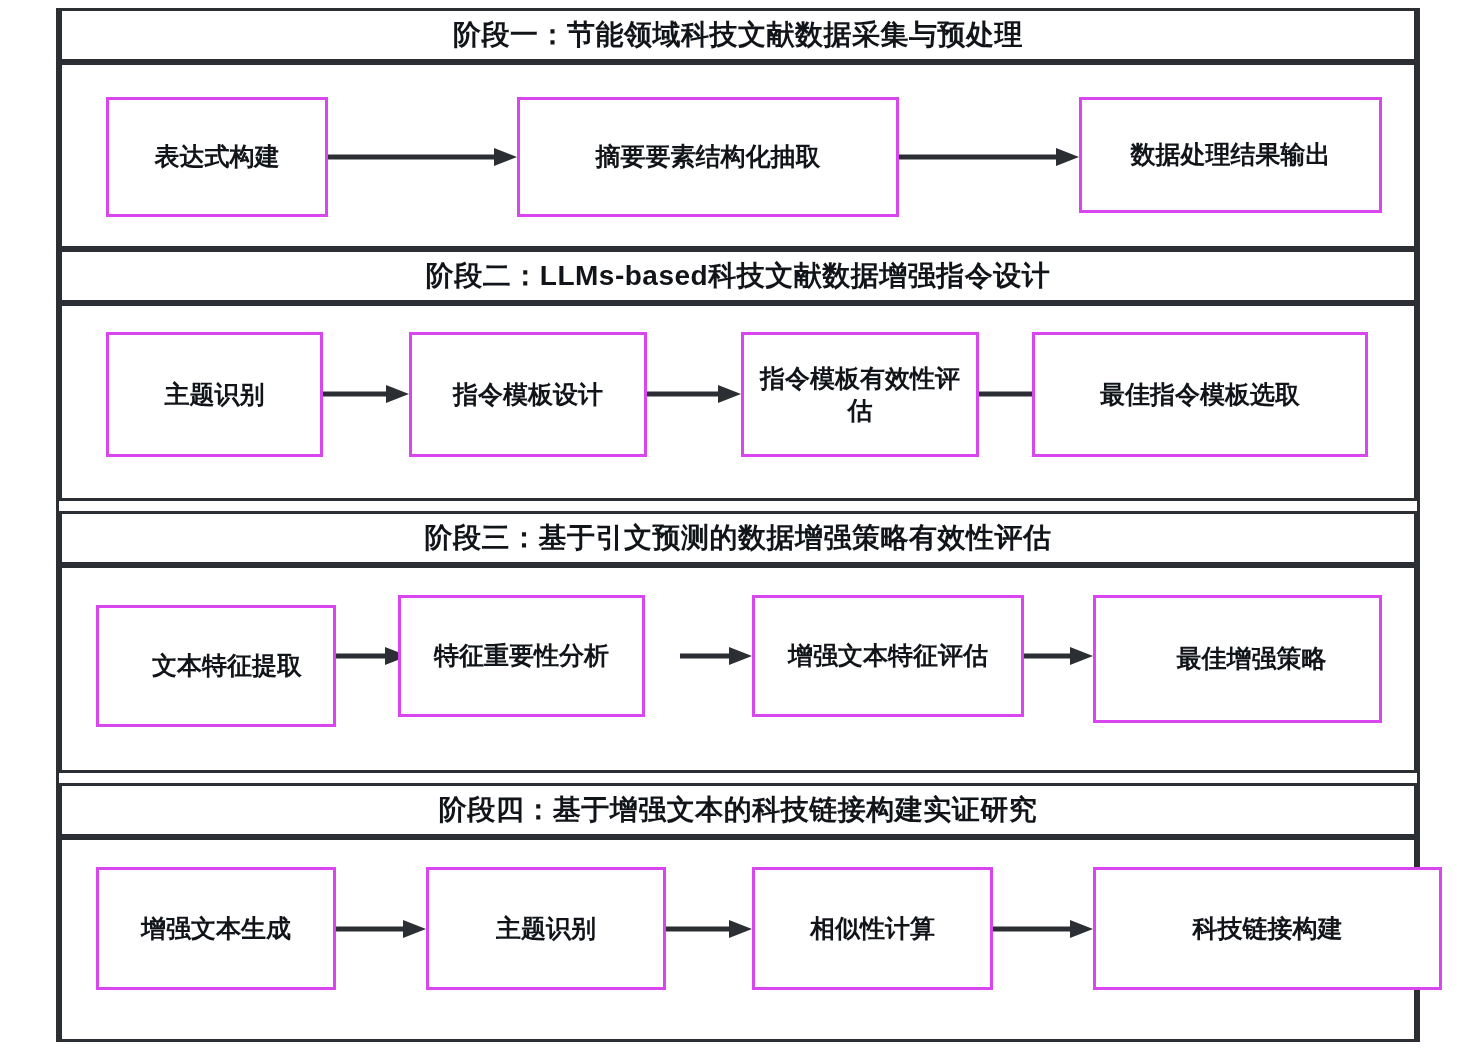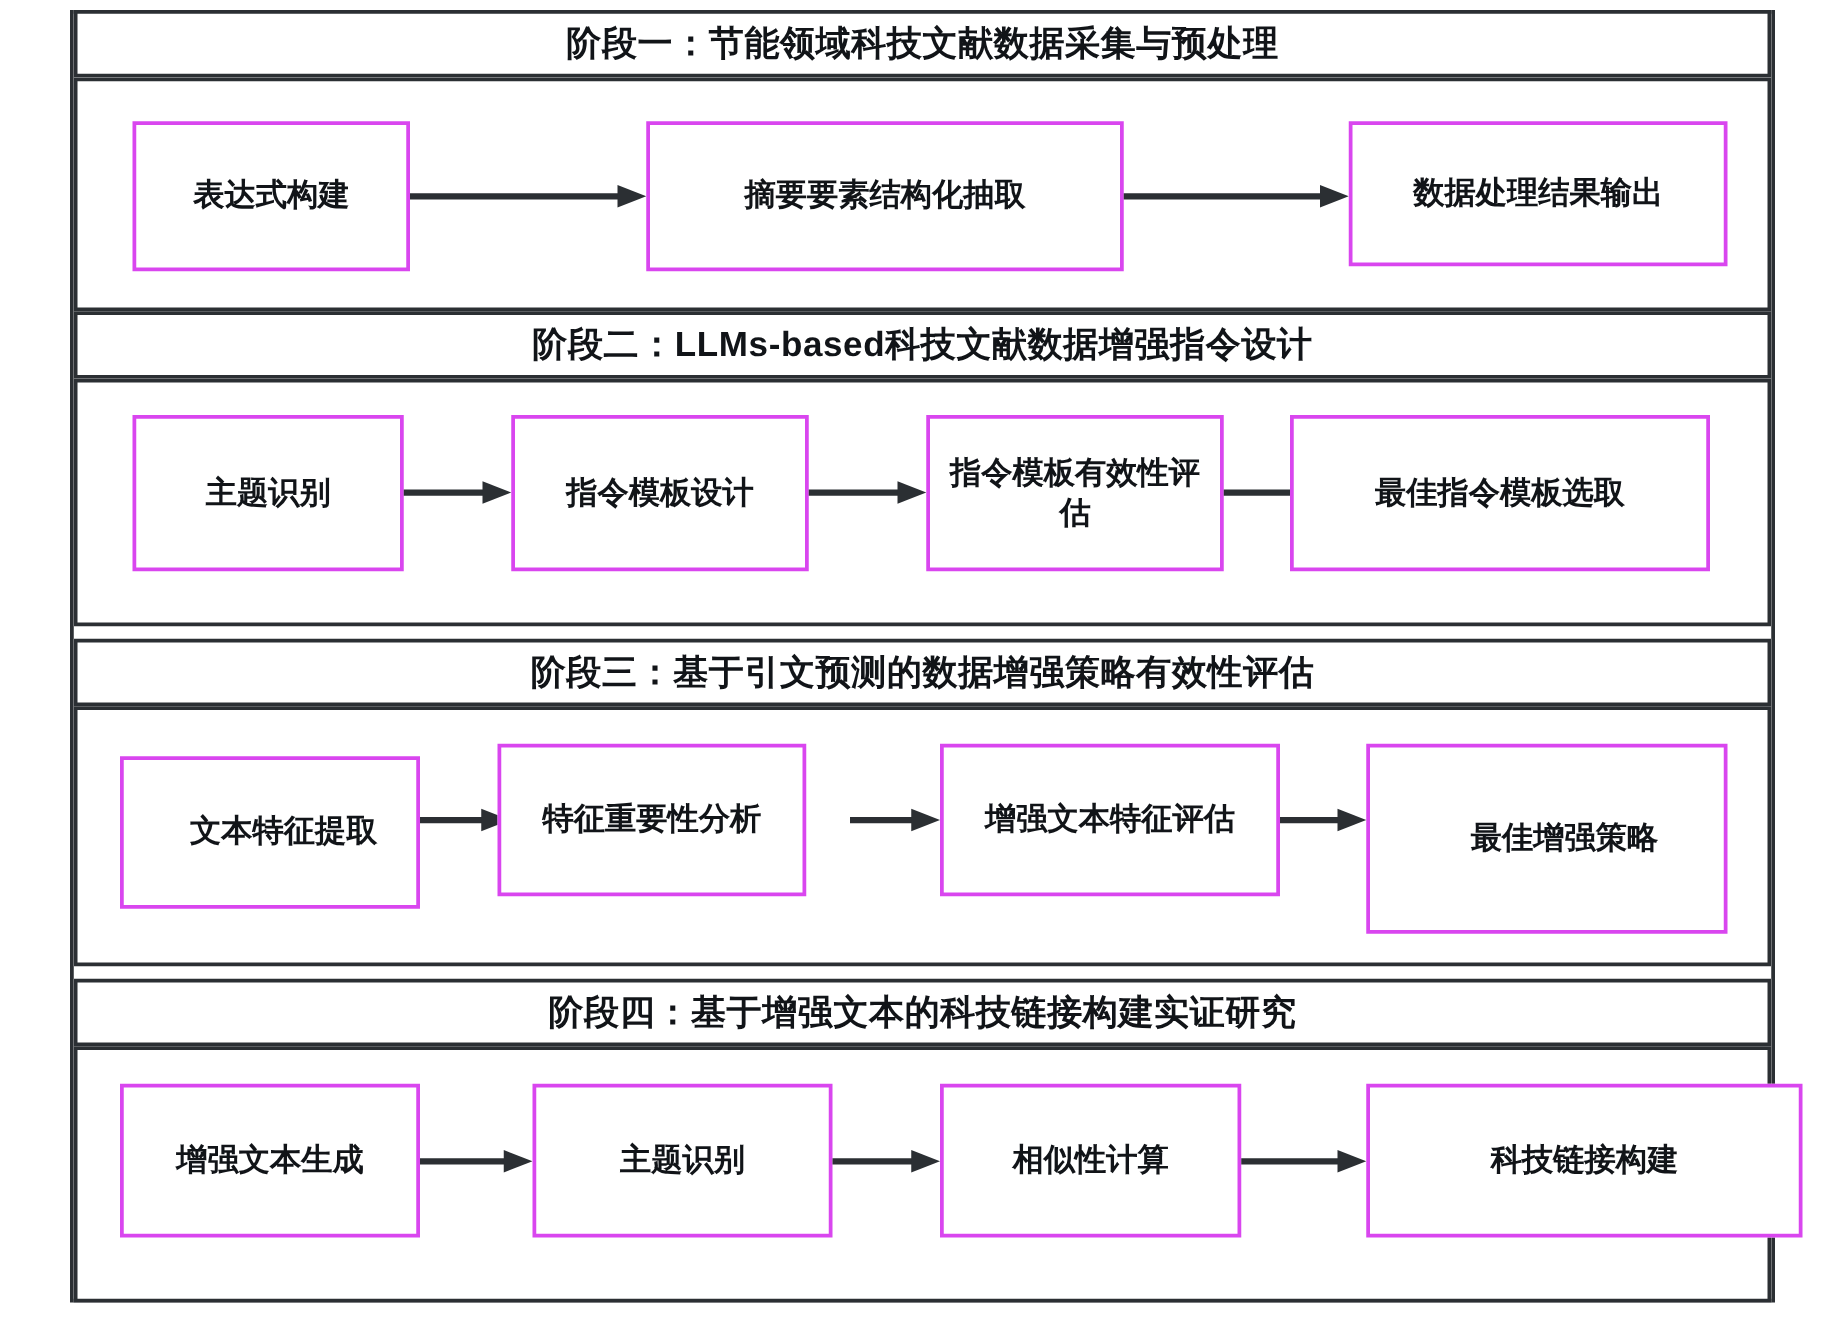--- a/index.html
+++ b/index.html
@@ -169,21 +169,21 @@
       </span>
       <div class="node" style="left:690px; top:27px; width:272px; height:122px;">
         <span>增强文本特征评估</span>
       </div>
       <span class="arrow" style="left:962px; top:78px; width:69px;">
         <svg width="69" height="20" viewBox="0 0 69 20">
           <line x1="0" y1="10" x2="48" y2="10" stroke="#2b2f33" stroke-width="5"></line>
           <polygon points="46,1 69,10 46,19" fill="#2b2f33"></polygon>
         </svg>
       </span>
-      <div class="node" style="left:1031px; top:27px; width:289px; height:152px;padding-left:34px;">
+      <div class="node" style="left:1031px; top:27px; width:289px; height:128px;padding-left:34px;">
         <span>最佳增强策略</span>
       </div>
     </div>
 
     <div class="stage-title" style="top:772px; height:54px;">
       <span>阶段四：基于增强文本的科技链接构建实证研究</span>
     </div>
     <div class="stage-body" style="top:826px; height:205px;">
       <div class="node" style="left:34px; top:27px; width:240px; height:123px;">
         <span>增强文本生成</span>

